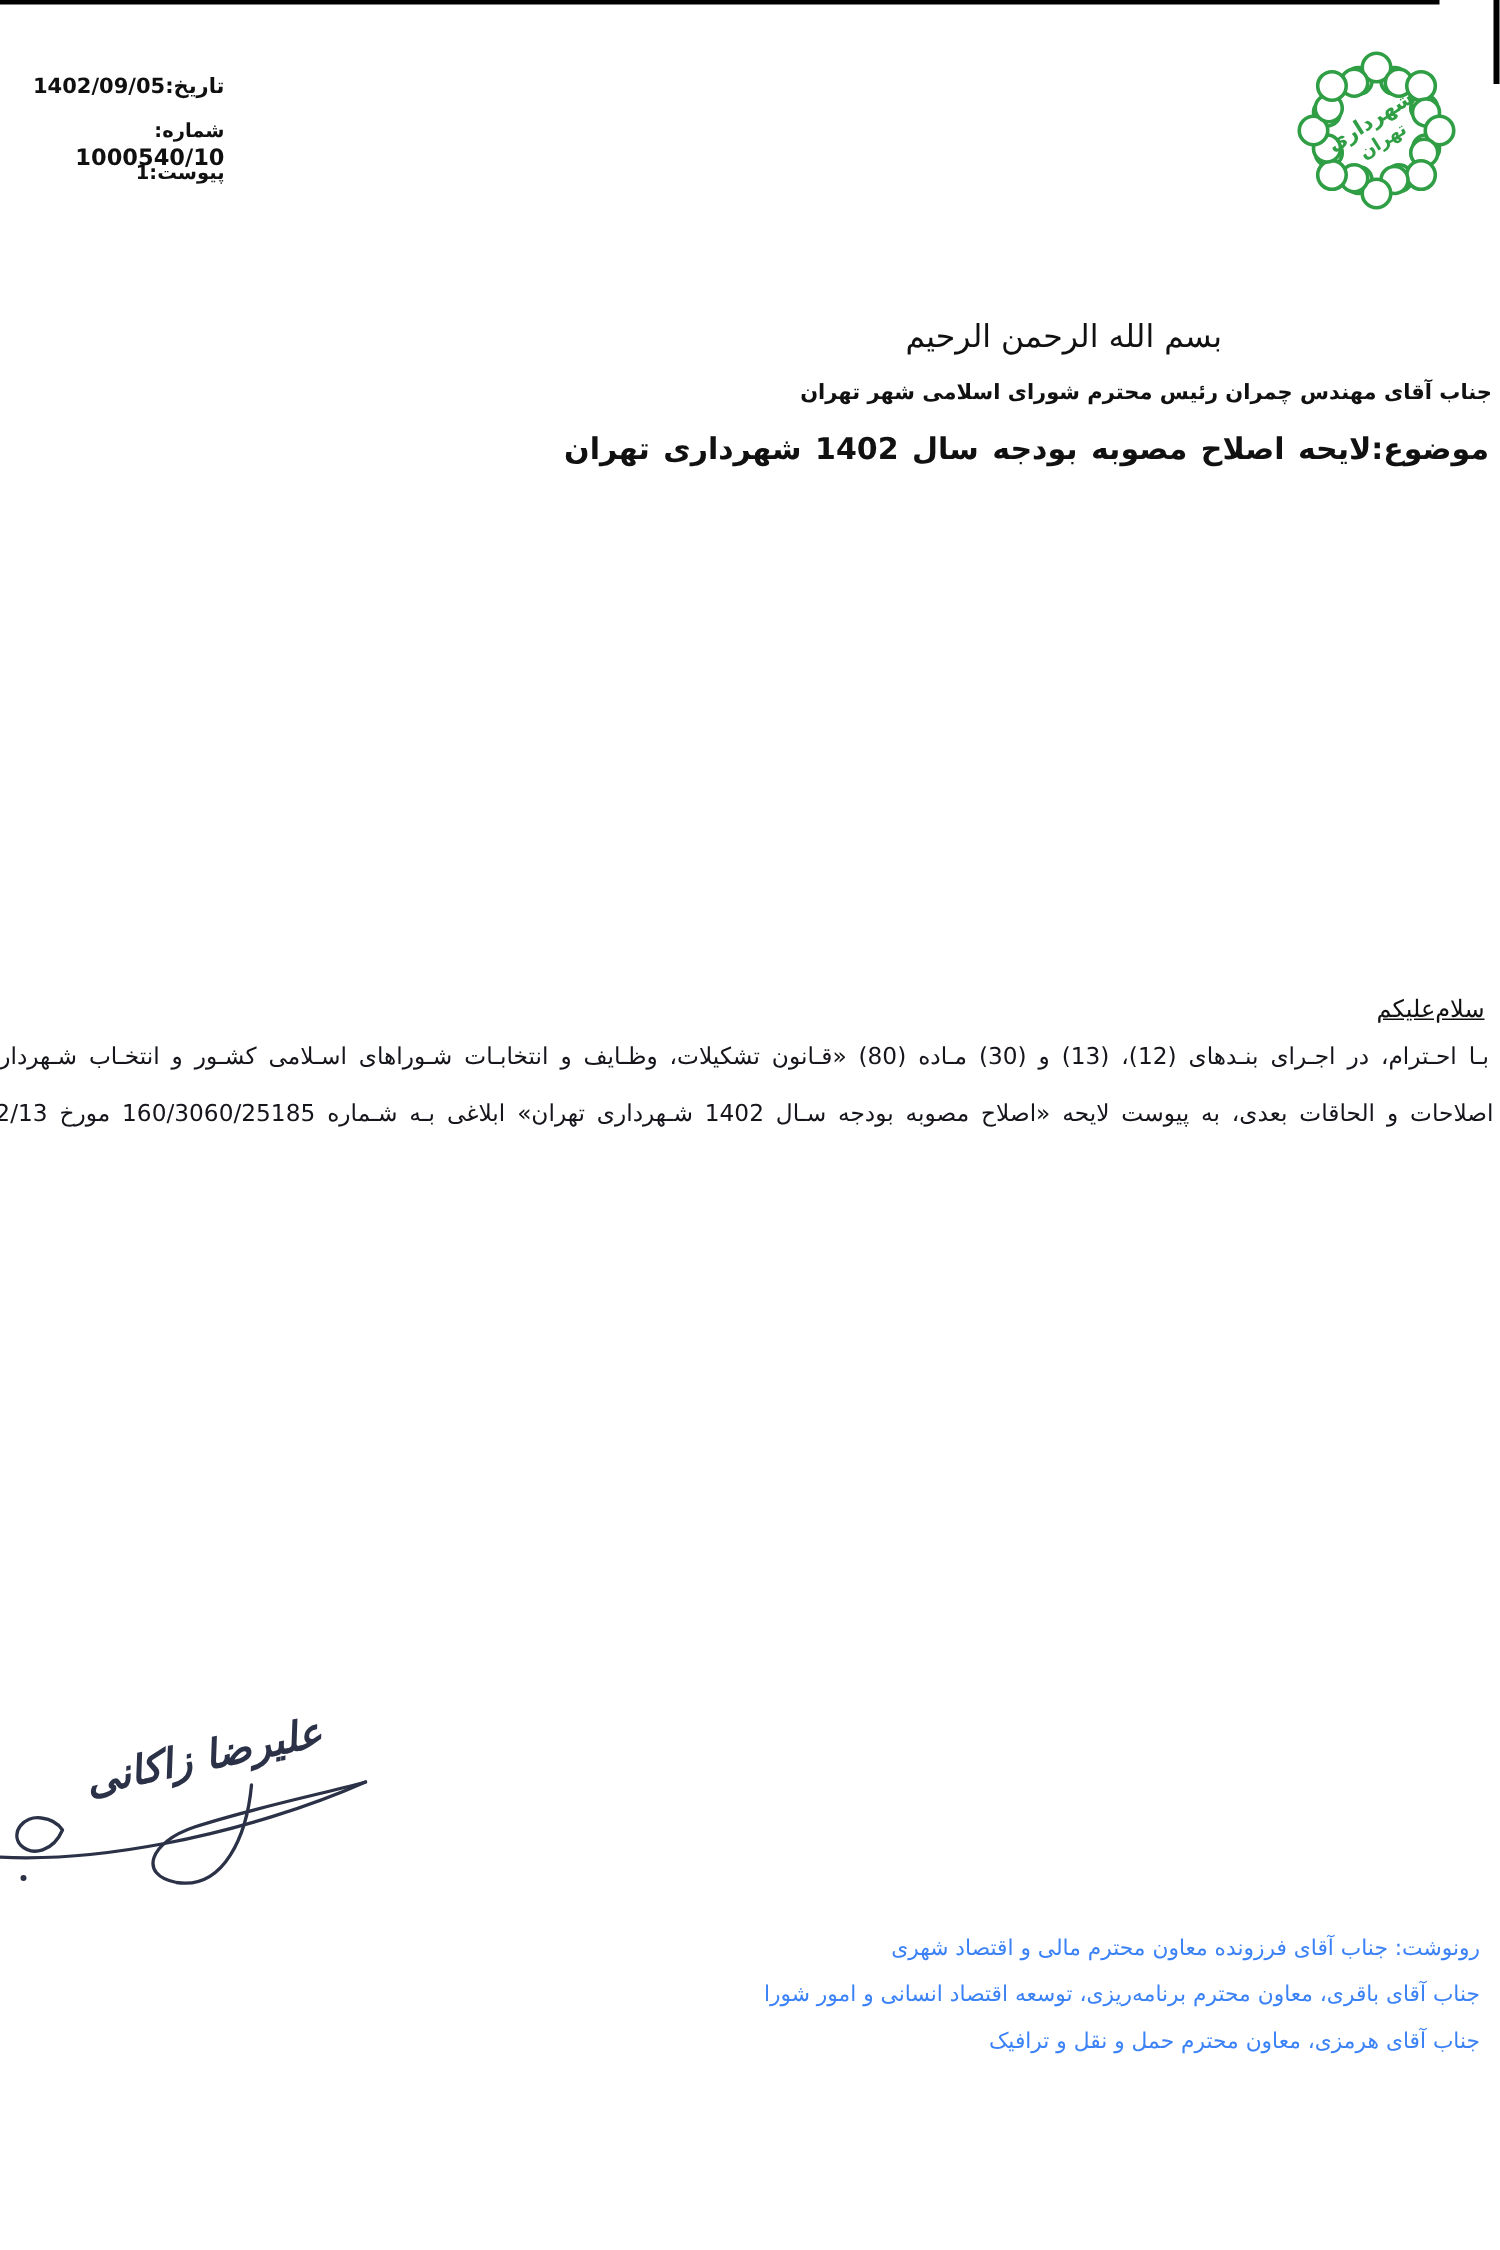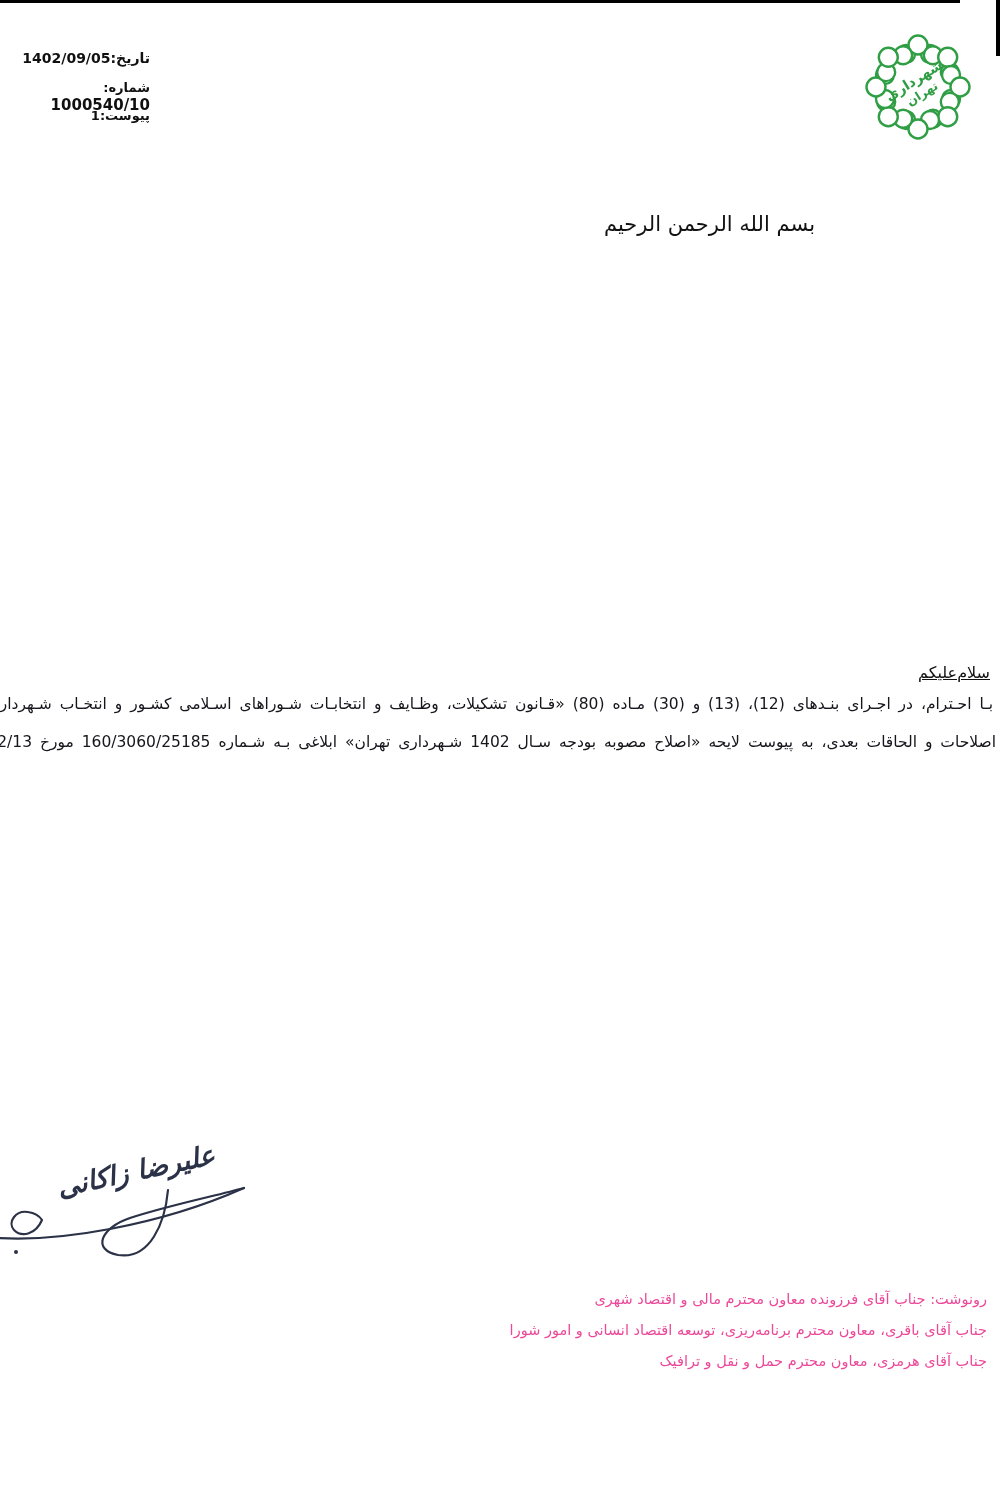--- a/index.html
+++ b/index.html
@@ -43,21 +43,21 @@
   .body-line.l2{top:733px;right:4px;word-spacing:3px;}
   .body-line.l3{top:771px;right:87px;}
 
   
   .signature{position:absolute;top:1128px;left:0px;width:310px;height:145px;}
 
   
   .cc{
     position:absolute;top:1284px;right:13px;
     text-align:right;direction:rtl;
-    font-size:14.5px;line-height:31px;color:#ec4899;white-space:nowrap;
+    font-size:14.5px;line-height:31px;color:#3b82f6;white-space:nowrap;
   }
 </style>
 </head>
 <body>
 
 <div class="page">
 
   <div class="frame-top"></div>
   <div class="frame-left"></div>
   <div class="frame-right"></div>
@@ -86,20 +86,22 @@
     <use href="#petal" transform="rotate(270 60 54)"></use>
     <use href="#petal" transform="rotate(315 60 54)"></use>
     <circle cx="60" cy="54" r="25" fill="#ffffff" stroke="none"></circle>
     <g transform="rotate(-32 60 54)" fill="#2f9e44" font-weight="bold" text-anchor="middle" font-family="DejaVu Sans, sans-serif">
       <text x="60" y="51" font-size="14">شهرداری</text>
       <text x="60" y="66" font-size="12">تهران</text>
     </g>
   </svg>
 
   <div class="bismillah">بسم الله الرحمن الرحیم</div>
+  <div class="addressee">جناب آقای مهندس چمران رئیس محترم شورای اسلامی شهر تهران</div>
+  <div class="subject">موضوع:لایحه اصلاح مصوبه بودجه سال 1402 شهرداری تهران</div>
 
   <div class="salutation">سلام‌علیکم</div>
   <div class="body-line l1">بـا احـترام، در اجـرای بنـدهای (12)، (13) و (30) مـاده (80) «قـانون تشکیلات، وظـایف و انتخابـات شـوراهای اسـلامی کشـور و انتخـاب شـهرداران» مصـوب 1375 بـا</div>
   <div class="body-line l2">اصلاحات و الحاقات بعدی، به پیوست لایحه «اصلاح مصوبه بودجه سـال 1402 شـهرداری تهران» ابلاغی بـه شـماره 160/3060/25185 مورخ 1401/12/13بـا اصلاحات</div>
 
   <svg class="signature" viewBox="0 0 310 145" xmlns="http://www.w3.org/2000/svg">
     <g stroke="#2b3247" stroke-width="2.2" fill="none" stroke-linecap="round">
       <path d="M 208 62 C 205 95, 190 132, 158 127 C 132 122, 140 100, 170 90 C 210 77, 255 68, 284 60"></path>
       <path d="M 284 60 C 212 92, 92 122, 4 106"></path>
       <path d="M 82 92 c -6 14 -20 18 -28 10 c -7 -8 2 -20 14 -18 c 8 1 12 5 14 8"></path>

